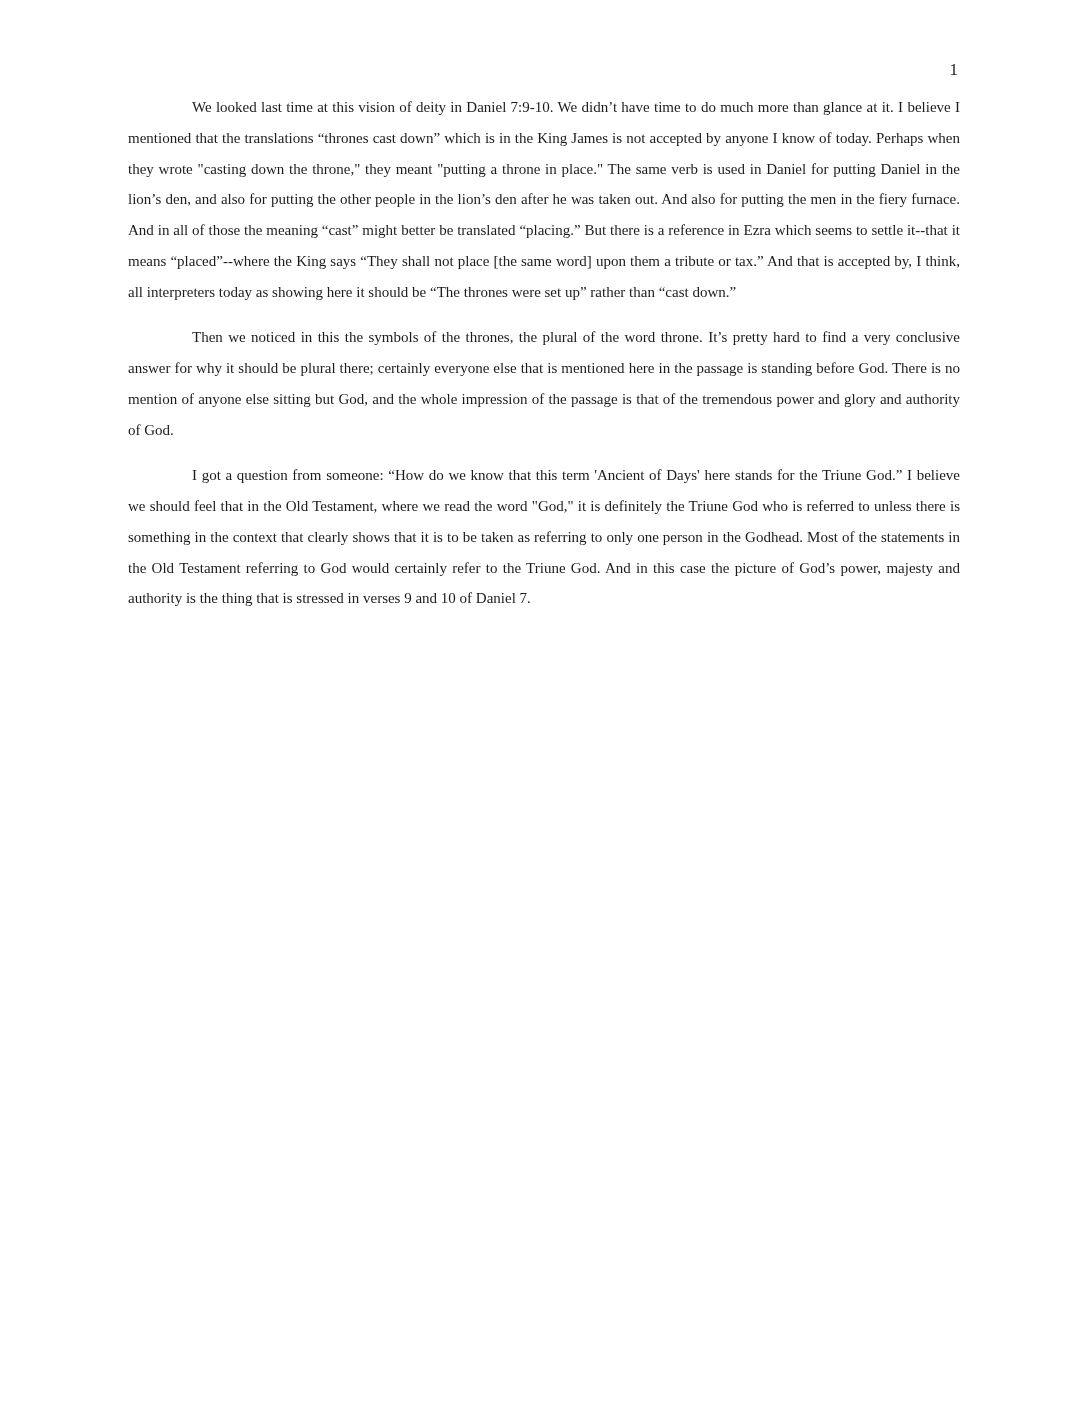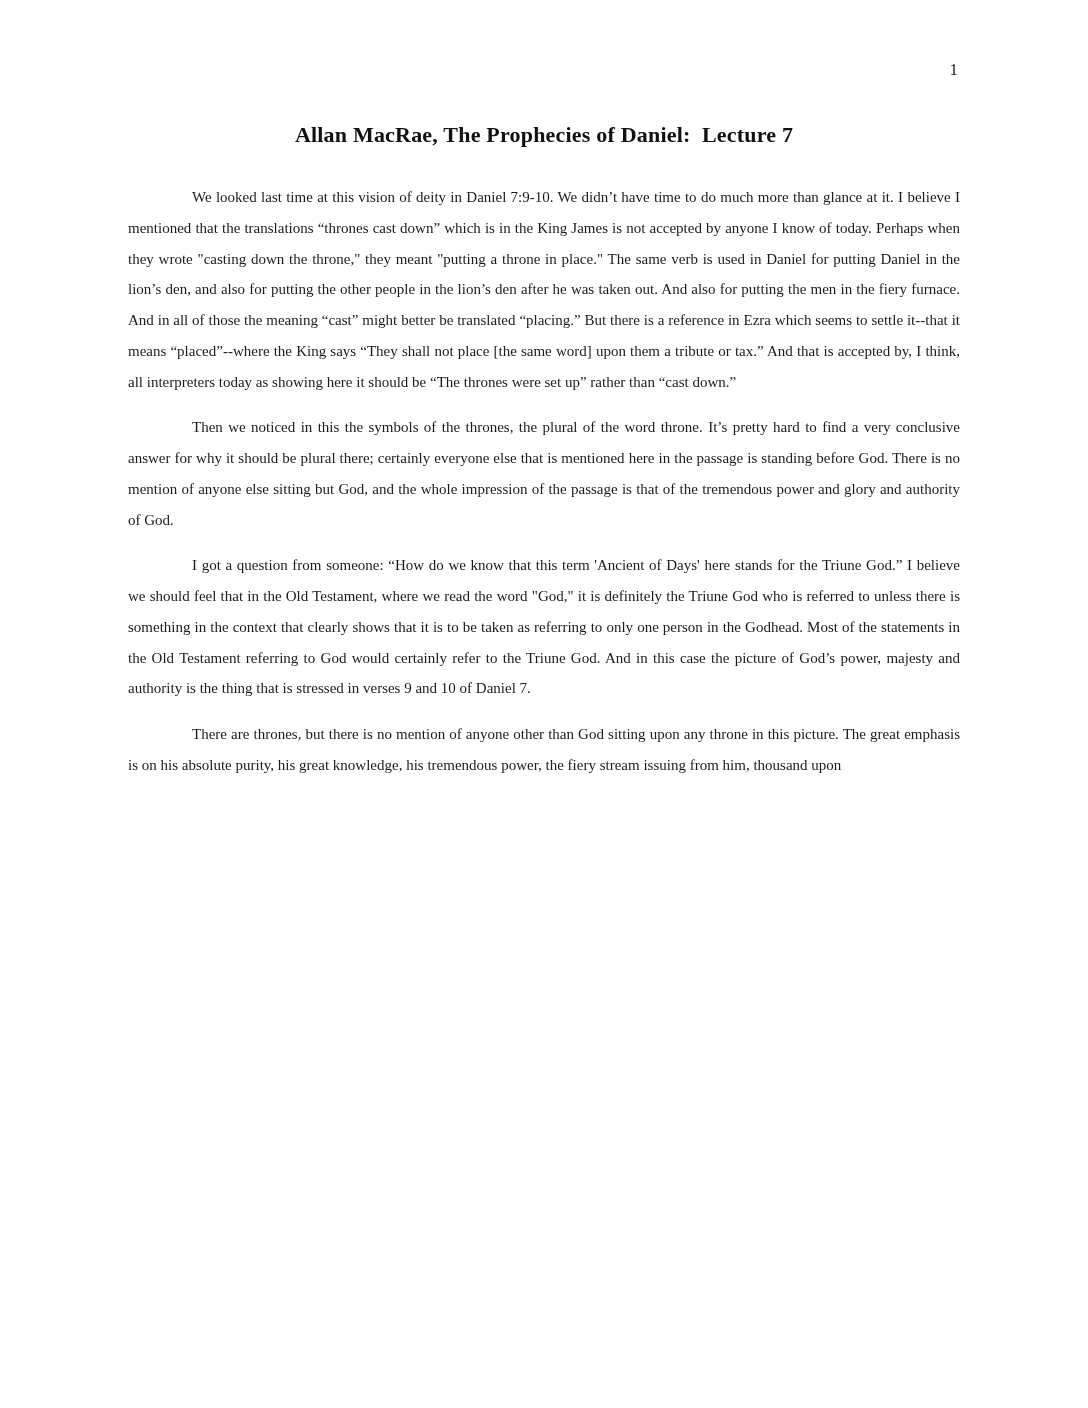--- a/index.html
+++ b/index.html
@@ -49,21 +49,19 @@
     margin: 0 0 15px 0;
     color: #1b1b1b;
   }
 </style>
 </head>
 <body>
 
 <div class="sheet">
   <div class="page-number">1</div>
 
-  <h1 class="title">Allan MacRae, The Prophecies of Daniel:  Lecture 7</h1>
 
   <div class="body-text">
     <p>We looked last time at this vision of deity in Daniel 7:9-10. We didn’t have time to do much more than glance at it. I believe I mentioned that the translations “thrones cast down” which is in the King James is not accepted by anyone I know of today. Perhaps when they wrote "casting down the throne," they meant "putting a throne in place." The same verb is used in Daniel for putting Daniel in the lion’s den, and also for putting the other people in the lion’s den after he was taken out. And also for putting the men in the fiery furnace. And in all of those the meaning “cast” might better be translated “placing.” But there is a reference in Ezra which seems to settle it--that it means “placed”--where the King says “They shall not place [the same word] upon them a tribute or tax.” And that is accepted by, I think, all interpreters today as showing here it should be “The thrones were set up” rather than “cast down.”</p>
     <p>Then we noticed in this the symbols of the thrones, the plural of the word throne. It’s pretty hard to find a very conclusive answer for why it should be plural there; certainly everyone else that is mentioned here in the passage is standing before God. There is no mention of anyone else sitting but God, and the whole impression of the passage is that of the tremendous power and glory and authority of God.</p>
     <p>I got a question from someone: “How do we know that this term 'Ancient of Days' here stands for the Triune God.” I believe we should feel that in the Old Testament, where we read the word "God," it is definitely the Triune God who is referred to unless there is something in the context that clearly shows that it is to be taken as referring to only one person in the Godhead. Most of the statements in the Old Testament referring to God would certainly refer to the Triune God. And in this case the picture of God’s power, majesty and authority is the thing that is stressed in verses 9 and 10 of Daniel 7.</p>
-    <p>There are thrones, but there is no mention of anyone other than God sitting upon any throne in this picture. The great emphasis is on his absolute purity, his great knowledge, his tremendous power, the fiery stream issuing from him, thousand upon</p>
   </div>
 </div>
 
 </body></html>

